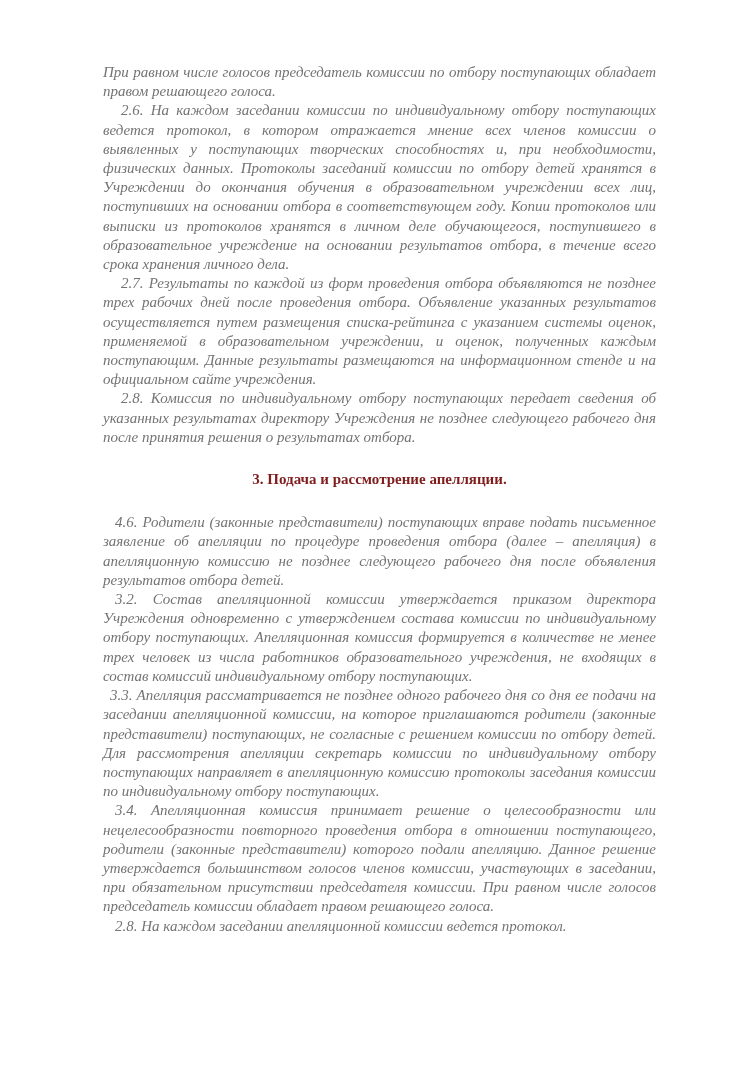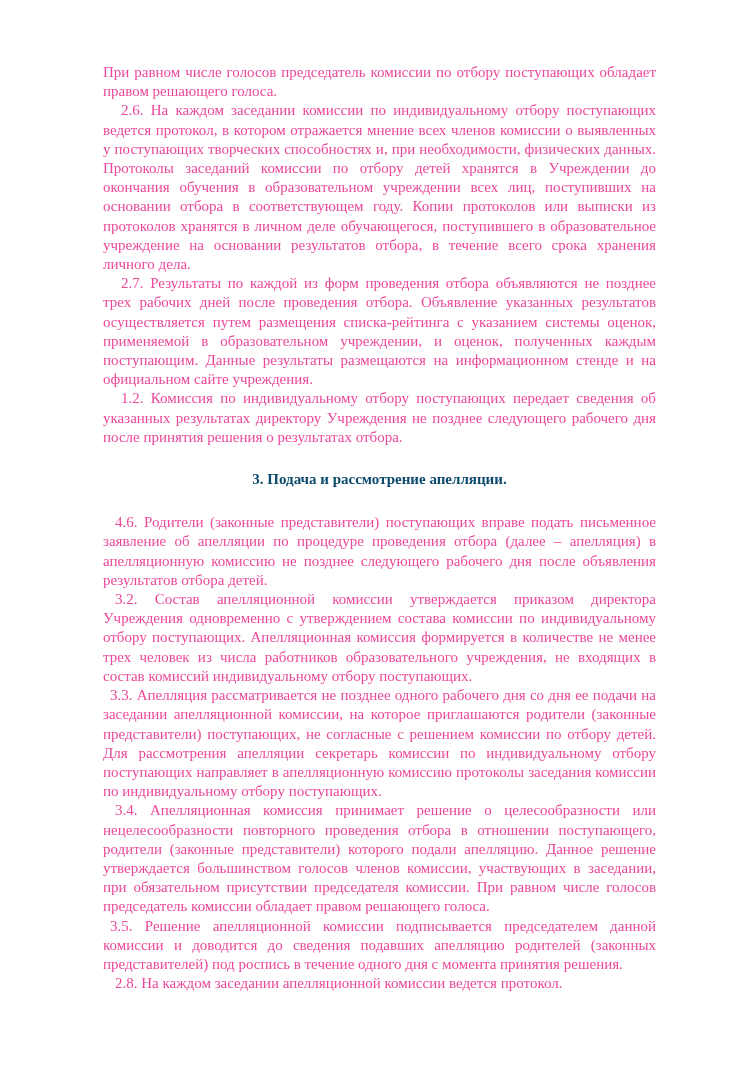--- a/index.html
+++ b/index.html
@@ -14,57 +14,57 @@
     background: #ffffff;
     box-sizing: border-box;
     padding: 63px 100px 0 103px;
     overflow: hidden;
   }
   .doc p {
     margin: 0;
     font-family: "Liberation Serif", "DejaVu Serif", serif;
     font-size: 15px;
     line-height: 19.2px;
-    color: #ec4899;
+    color: #737373;
     text-align: justify;
+    font-style: italic;
   }
   .ind-0  { text-indent: 0; }
   .ind-lg { text-indent: 18px; }
   .ind-md { text-indent: 12px; }
   .ind-sm { text-indent: 7px; }
   .doc h2.section-heading {
     margin: 23px 0 24px 0;
     font-family: "Liberation Serif", "DejaVu Serif", serif;
     font-size: 15px;
     line-height: 19.2px;
     font-weight: bold;
-    color: #0c4a6e;
+    color: #7f1d1d;
     text-align: center;
   }
 </style>
 </head>
 <body>
 
 <div class="page doc">
 
   <p class="ind-0">При равном числе голосов председатель комиссии по отбору поступающих обладает правом решающего голоса.</p>
 
   <p class="ind-lg">2.6. На каждом заседании комиссии по индивидуальному отбору поступающих ведется протокол, в котором отражается мнение всех членов комиссии о выявленных у поступающих творческих способностях и, при необходимости, физических данных. Протоколы заседаний комиссии по отбору детей хранятся в Учреждении до окончания обучения в образовательном учреждении всех лиц, поступивших на основании отбора в соответствующем году. Копии протоколов или выписки из протоколов хранятся в личном деле обучающегося, поступившего в образовательное учреждение на основании результатов отбора, в течение всего срока хранения личного дела.</p>
 
   <p class="ind-lg">2.7. Результаты по каждой из форм проведения отбора объявляются не позднее трех рабочих дней после проведения отбора. Объявление указанных результатов осуществляется путем размещения списка-рейтинга с указанием системы оценок, применяемой в образовательном учреждении, и оценок, полученных каждым поступающим. Данные результаты размещаются на информационном стенде и на официальном сайте учреждения.</p>
 
-  <p class="ind-lg">1.2. Комиссия по индивидуальному отбору поступающих передает сведения об указанных результатах директору Учреждения не позднее следующего рабочего дня после принятия решения о результатах отбора.</p>
+  <p class="ind-lg">2.8. Комиссия по индивидуальному отбору поступающих передает сведения об указанных результатах директору Учреждения не позднее следующего рабочего дня после принятия решения о результатах отбора.</p>
 
   <h2 class="section-heading">3. Подача и рассмотрение апелляции.</h2>
 
   <p class="ind-md">4.6. Родители (законные представители) поступающих вправе подать письменное заявление об апелляции по процедуре проведения отбора (далее – апелляция) в апелляционную комиссию не позднее следующего рабочего дня после объявления результатов отбора детей.</p>
 
   <p class="ind-md">3.2. Состав апелляционной комиссии утверждается приказом директора Учреждения одновременно с утверждением состава комиссии по индивидуальному отбору поступающих. Апелляционная комиссия формируется в количестве не менее трех человек из числа работников образовательного учреждения, не входящих в состав комиссий индивидуальному отбору поступающих.</p>
 
   <p class="ind-sm">3.3. Апелляция рассматривается не позднее одного рабочего дня со дня ее подачи на заседании апелляционной комиссии, на которое приглашаются родители (законные представители) поступающих, не согласные с решением комиссии по отбору детей. Для рассмотрения апелляции секретарь комиссии по индивидуальному отбору поступающих направляет в апелляционную комиссию протоколы заседания комиссии по индивидуальному отбору поступающих.</p>
 
   <p class="ind-md">3.4. Апелляционная комиссия принимает решение о целесообразности или нецелесообразности повторного проведения отбора в отношении поступающего, родители (законные представители) которого подали апелляцию. Данное решение утверждается большинством голосов членов комиссии, участвующих в заседании, при обязательном присутствии председателя комиссии. При равном числе голосов председатель комиссии обладает правом решающего голоса.</p>
 
-  <p class="ind-sm">3.5. Решение апелляционной комиссии подписывается председателем данной комиссии и доводится до сведения подавших апелляцию родителей (законных представителей) под роспись в течение одного дня с момента принятия решения.</p>
 
   <p class="ind-md">2.8. На каждом заседании апелляционной комиссии ведется протокол.</p>
 
 </div>
 
 </body></html>

